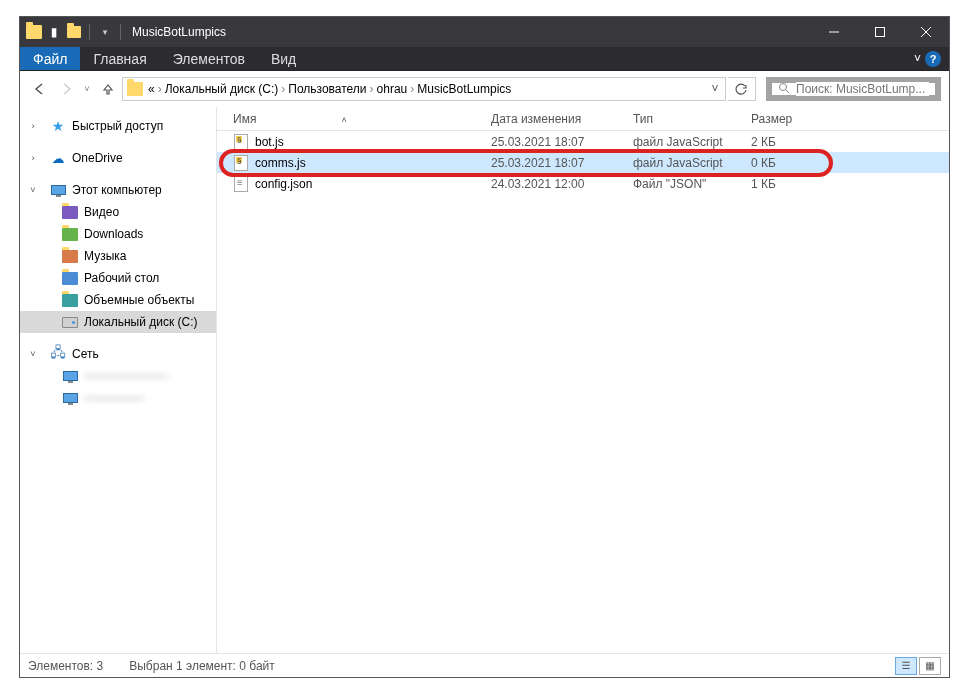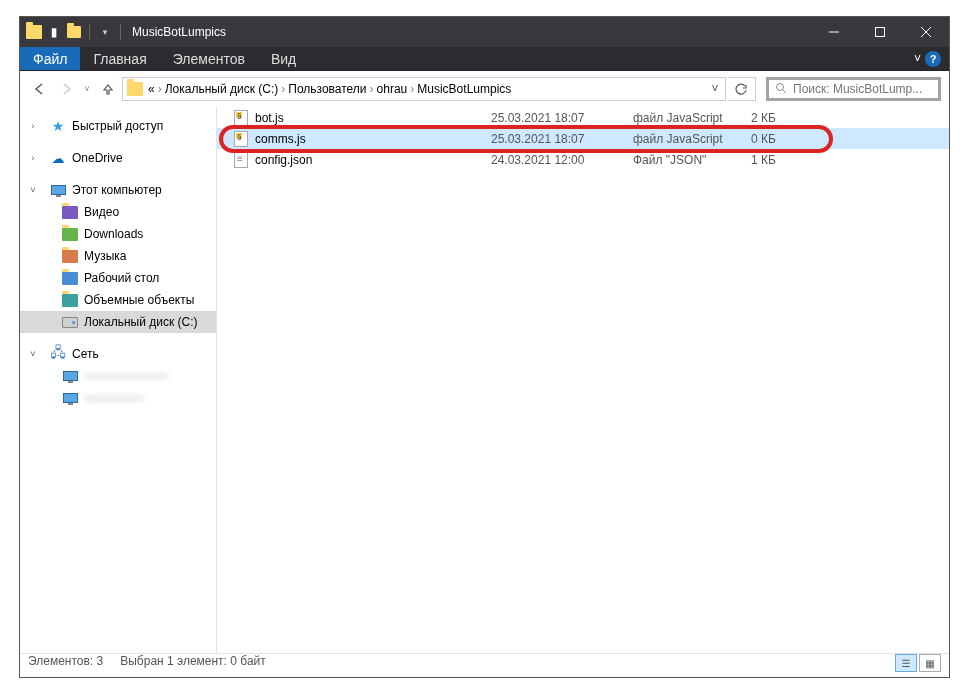--- a/index.html
+++ b/index.html
@@ -27,21 +27,21 @@
 .addrbar { height: 36px; display:flex; align-items:center; gap:2px; padding: 4px 8px; background:#fff;}
 .nav-btn { width:24px;height:24px; display:flex;align-items:center;justify-content:center; color:#555; }
 .nav-btn.dis{color:#bbb;}
 .addr-box { flex:1; height:24px; border:1px solid #ccc; display:flex; align-items:center; font-size:12px; overflow:hidden; }
 .addr-seg { padding:0 3px; display:flex; align-items:center; gap:2px; white-space:nowrap;}
 .addr-sep { color:#888; }
 .addr-fold { width:16px;height:14px;background:#ffd86b;border-radius:1px;position:relative;margin:0 2px 0 4px;}
 .addr-fold::before{content:"";position:absolute;top:-3px;left:0;width:7px;height:3px;background:#ffd86b;border-radius:1px 1px 0 0;}
 .addr-drop { width:20px; display:flex;align-items:center;justify-content:center;color:#555;margin-left:auto;}
 .refresh-box{width:28px;height:24px;border:1px solid #ccc;border-left:none;display:flex;align-items:center;justify-content:center;color:#555;}
-.search-box { width:175px; height:24px; border:3px solid #a3a3a3; margin-left:8px; display:flex; align-items:center; padding:0 6px; color:#888; gap:6px;}
+.search-box { width:175px; height:24px; border:6px solid #a3a3a3; margin-left:8px; display:flex; align-items:center; padding:0 6px; color:#888; gap:6px;}
 .search-box input{border:none;outline:none;flex:1;font-size:12px;color:#555;min-width:0;}
 
 .body-area { flex:1; display:flex; overflow:hidden; }
 .sidebar { width: 197px; border-right:1px solid #e5e5e5; padding:8px 0; overflow:hidden;}
 .tree-item { display:flex; align-items:center; height:22px; padding-left:24px; gap:6px; white-space:nowrap;}
 .tree-item.lvl1{padding-left:42px;}
 .tree-item.sel{background:#d9d9d9;}
 .tree-exp{width:10px;height:10px;margin-left:-16px;margin-right:6px;color:#555;display:inline-flex;align-items:center;justify-content:center;font-size:9px;}
 .ico{width:16px;height:16px;display:inline-flex;align-items:center;justify-content:center;flex-shrink:0;}
 .ico-star{color:#37a0e8;font-size:14px;}
@@ -72,21 +72,21 @@
 .f-js::after{content:"§";position:absolute;left:2px;top:0px;font-size:8px;color:#333;}
 .f-json{position:relative;width:14px;height:16px;background:#fff;border:1px solid #aaa;}
 .f-json::before{content:"≡";position:absolute;left:2px;top:1px;font-size:10px;color:#888;line-height:1;}
 .fc-name{width:236px;}
 .fc-date{width:142px;color:#555;}
 .fc-type{width:118px;color:#555;}
 .fc-size{width:60px;text-align:left;color:#555;}
 
 .callout{position:absolute;border:4px solid #d22; border-radius:14px;pointer-events:none;}
 
-.statusbar{height:24px;border-top:1px solid #e5e5e5;display:flex;align-items:flex-start;padding:0 8px;color:#555;font-size:12px;gap:17px;}
+.statusbar{height:24px;border-top:1px solid #e5e5e5;display:flex;align-items:center;padding:9px 8px;color:#555;font-size:12px;gap:26px;}
 .status-right{margin-left:auto;display:flex;gap:2px;}
 .view-btn{width:22px;height:18px;border:1px solid #aaa;display:flex;align-items:center;justify-content:center;font-size:10px;color:#555;}
 .view-btn.active{background:#cde8ff;border-color:#6aa8e0;}
 </style>
 </head>
 <body>
 
 <div class="frame">
 <div class="window">
 
@@ -252,20 +252,26 @@
           </div>
       <div class="tree-item lvl1">
             <span class="ico">
               <span class="ico-mon"></span>
             </span>
             <span class="blurred">—————</span>
           </div>
     </div>
 
     <div class="content">
+      <div class="headers">
+        <div class="col-name"><span>Имя</span><span class="sort-arr">˄</span></div>
+        <div class="col-date">Дата изменения</div>
+        <div class="col-type">Тип</div>
+        <div class="col-size">Размер</div>
+      </div>
 
       <div class="file-list">
         <div class="file-row">
           <span class="f-icon">
                 <span class="f-js"></span>
               </span>
           <span class="fc-name">bot.js</span>
           <span class="fc-date">25.03.2021 18:07</span>
           <span class="fc-type">файл JavaScript</span>
           <span class="fc-size">2 КБ</span>

